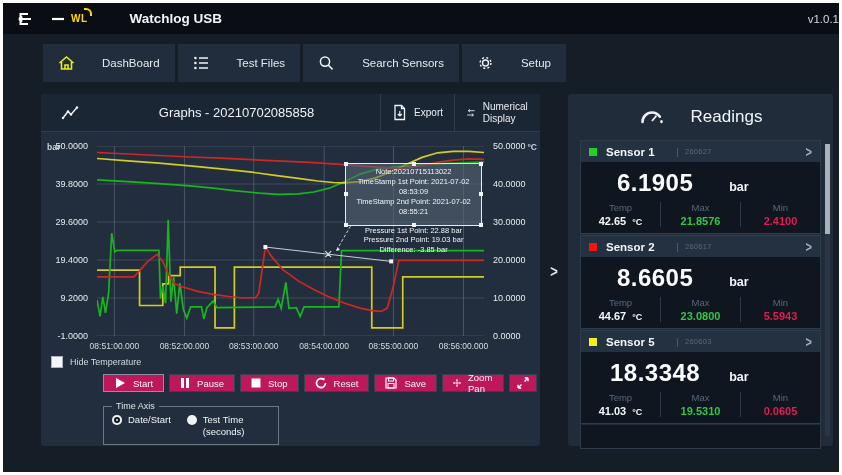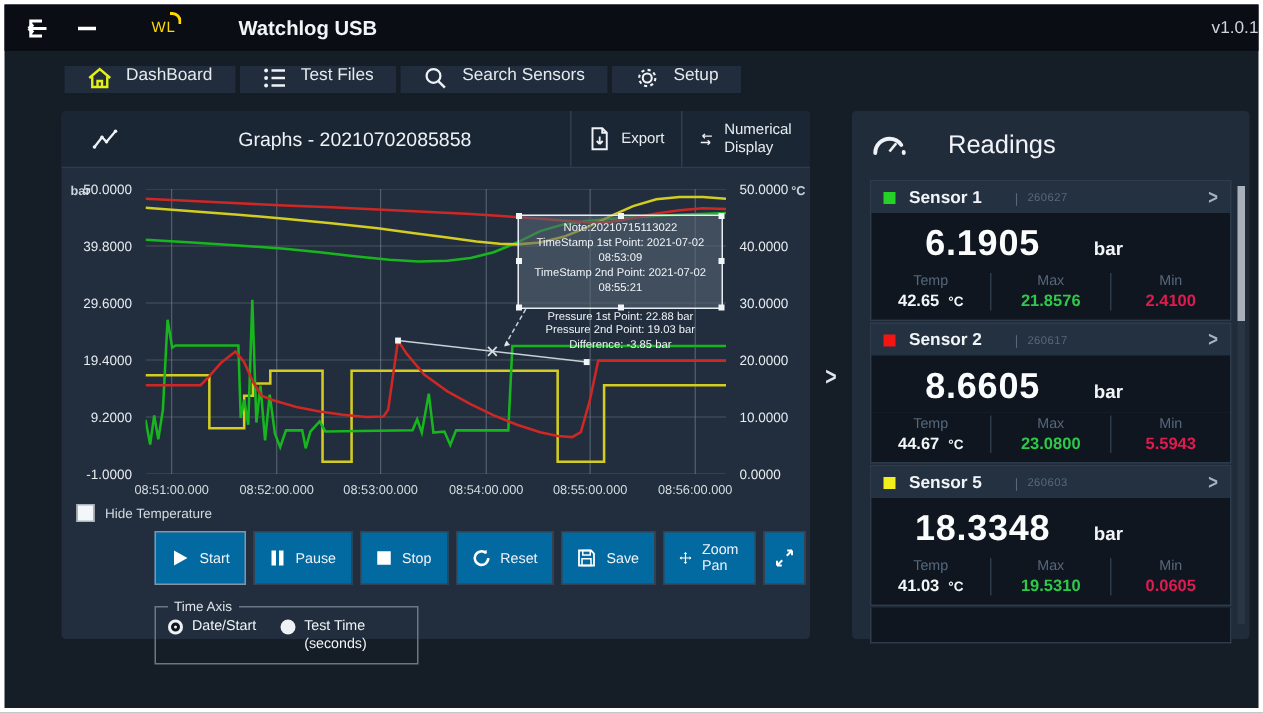--- a/index.html
+++ b/index.html
@@ -5,35 +5,35 @@
   * { margin:0; padding:0; box-sizing:border-box; }
   html,body { width:842px; height:475px; overflow:hidden; background:#fff;
               font-family:"Liberation Sans", sans-serif; }
   .frame { position:absolute; inset:0; border:3px solid #ffffff; background:#151d27; }
 
   
   .titlebar { height:31px; background:#0a0e14; display:flex; align-items:center; }
   .tb-icon { display:inline-flex; align-items:center; justify-content:center; width:26px; height:22px; cursor:pointer; }
   .exit { margin-left:8px; }
   .minim { margin-left:8px; }
-  .wl { margin-left:30px; color:#ffd900; font-weight:normal; font-size:10px; letter-spacing:.5px; position:relative; }
+  .wl { color:#ffd900; font-weight:bold; font-size:10px; letter-spacing:.5px; position:relative; }
   .wl::before { content:""; position:absolute; right:-4px; top:-5px; width:6px; height:6px;
                 border-top:2px solid #ffd900; border-right:2px solid #ffd900; border-radius:0 6px 0 0; }
   .tb-title { margin-left:42px; color:#f2f5f8; font-weight:bold; font-size:13.5px; }
   .tb-version { margin-left:auto; color:#cfd6dd; font-size:11.5px; }
   .brand { margin-left:65px; margin-right:16px; width:152px; }
   .brand-word { color:#fff; font-weight:bold; font-size:14.5px; letter-spacing:.3px; font-stretch:condensed; }
   .brand-under { position:relative; height:7px; }
   .brand-under .st1 { position:absolute; left:0; right:4px; top:0; height:2.4px; background:linear-gradient(90deg,#0a0e14,#ffe400 35%,#ffe400); transform:skewY(-1.6deg); }
   .brand-under .st2 { position:absolute; left:14px; right:52px; top:3.6px; height:1.8px; background:#e8ecf0; transform:skewY(-1.6deg); }
   .brand-under .uk { position:absolute; right:4px; top:0.5px; font-size:5.5px; font-weight:bold; color:#fff; background:#0a0e14; padding:0 2px; }
 
   
   .navbar { margin:10px 0 0 40px; display:flex; gap:3px; }
-  .nav-btn { display:flex; align-items:flex-start; gap:9px; background:#212d3c; padding:0 15px; height:18px;
+  .nav-btn { display:flex; align-items:center; gap:27px; background:#212d3c; padding:0 15px; height:38px;
              color:#e4e9ee; font-size:11.5px; cursor:pointer; }
 
   
   .main { display:flex; margin:12px 0 0 38px; }
 
   .graph-panel { width:499px; height:352px; background:#222e3d; border-radius:3px; position:relative; }
   .graph-header { height:38px; background:#1b2634; border-bottom:1px solid #2e3c4c; display:flex; align-items:stretch; border-radius:3px 3px 0 0; }
   .gh-icon { display:flex; align-items:center; padding:0 14px 0 20px; }
   .gh-title { flex:1; display:flex; align-items:center; justify-content:center; color:#eef2f6; font-size:13px; }
   .gh-btn { display:flex; align-items:center; gap:7px; padding:0 11px; border-left:1px solid #2e3c4c;
@@ -62,38 +62,38 @@
   .meas-tip .tl-line { min-height:9px; }
   .hdl { position:absolute; width:4px; height:4px; background:#f2f5f8; }
   .h-tl{left:-2px;top:-2px}.h-tm{left:50%;margin-left:-2px;top:-2px}.h-tr{right:-2px;top:-2px}
   .h-ml{left:-2px;top:50%;margin-top:-2px}.h-mr{right:-2px;top:50%;margin-top:-2px}
   .h-bl{left:-2px;bottom:-2px}.h-bm{left:50%;margin-left:-2px;bottom:-2px}.h-br{right:-2px;bottom:-2px}
 
   
   .hide-temp { display:flex; align-items:center; gap:7px; margin:0 0 0 10px; color:#d2d9df; font-size:9px; cursor:pointer; }
   .cbx { width:12px; height:12px; background:#f4f7f9; border:1px solid #aab4bd; display:inline-block; }
   .controls { display:flex; gap:5px; margin:6px 0 0 62px; align-items:stretch; }
-  .ctl-btn { display:flex; align-items:center; gap:7px; background:#0369a1; border:1px solid #36424f;
-             color:#f0f4f8; font-size:9.5px; padding:0 10px; height:36px; cursor:pointer; white-space:pre-line; }
+  .ctl-btn { display:flex; align-items:center; gap:7px; background:#be185d; border:1px solid #36424f;
+             color:#f0f4f8; font-size:9.5px; padding:0 10px; height:18px; cursor:pointer; white-space:pre-line; }
   .ctl-btn.first { border-color:#8494a4; }
   .ctl-btn.sq { padding:0 7px; }
   .time-axis { margin:9px 0 0 62px; width:176px; border:1px solid #6b7784; color:#f0f4f8;
                font-size:9.5px; padding:3px 8px 6px; }
   .time-axis legend { font-size:9px; padding:0 4px; color:#dde3e9; }
   .ta-opts { display:flex; gap:16px; }
   .radio-opt { display:flex; align-items:flex-start; gap:6px; cursor:pointer; line-height:1.25; }
   .rdo { width:10px; height:10px; border-radius:50%; background:#eef2f5; margin-top:1px; flex:0 0 auto; }
   .rdo.sel { background:#eef2f5; box-shadow:inset 0 0 0 2px #eef2f5, inset 0 0 0 4px #10161e; }
 
   .panel-toggle { width:28px; display:flex; align-items:center; justify-content:center;
                   color:#dfe6ec; font-size:13px; font-weight:bold; cursor:pointer; transform:scaleY(1.3); }
 
   
   .readings-panel { width:265px; height:352px; background:#202c3a; border-radius:3px; position:relative; padding:0 12px; }
-  .readings-header { height:46px; display:flex; align-items:center; justify-content:flex-start; gap:26px; color:#f0f4f8; font-size:17px; }
+  .readings-header { height:46px; display:flex; align-items:center; justify-content:center; gap:26px; color:#f0f4f8; font-size:17px; }
   .sensor-card { border:1px solid #2e3b4b; margin-bottom:1px; }
   .sc-head { height:21px; background:#243140; display:flex; align-items:center; padding:0 8px; cursor:pointer; }
   .sc-square { width:8px; height:8px; flex:0 0 auto; }
   .sc-name { color:#f2f5f8; font-weight:bold; font-size:11.5px; margin-left:9px; }
   .sc-sep { color:#57687c; margin-left:22px; font-size:9px; }
   .sc-id { color:#57687c; font-size:7.5px; margin-left:6px; letter-spacing:.3px; }
   .sc-chev { margin-left:auto; color:#a4b4c4; font-size:11px; font-weight:bold; transform:scaleY(1.25); }
   .sc-value { background:#10161f; display:flex; align-items:baseline; padding:7px 0 3px; }
   .sc-num { width:62%; text-align:center; color:#fbfcfd; font-weight:bold; font-size:24px; letter-spacing:.5px; }
   .sc-unit { color:#f2f5f8; font-weight:bold; font-size:12.5px; }

